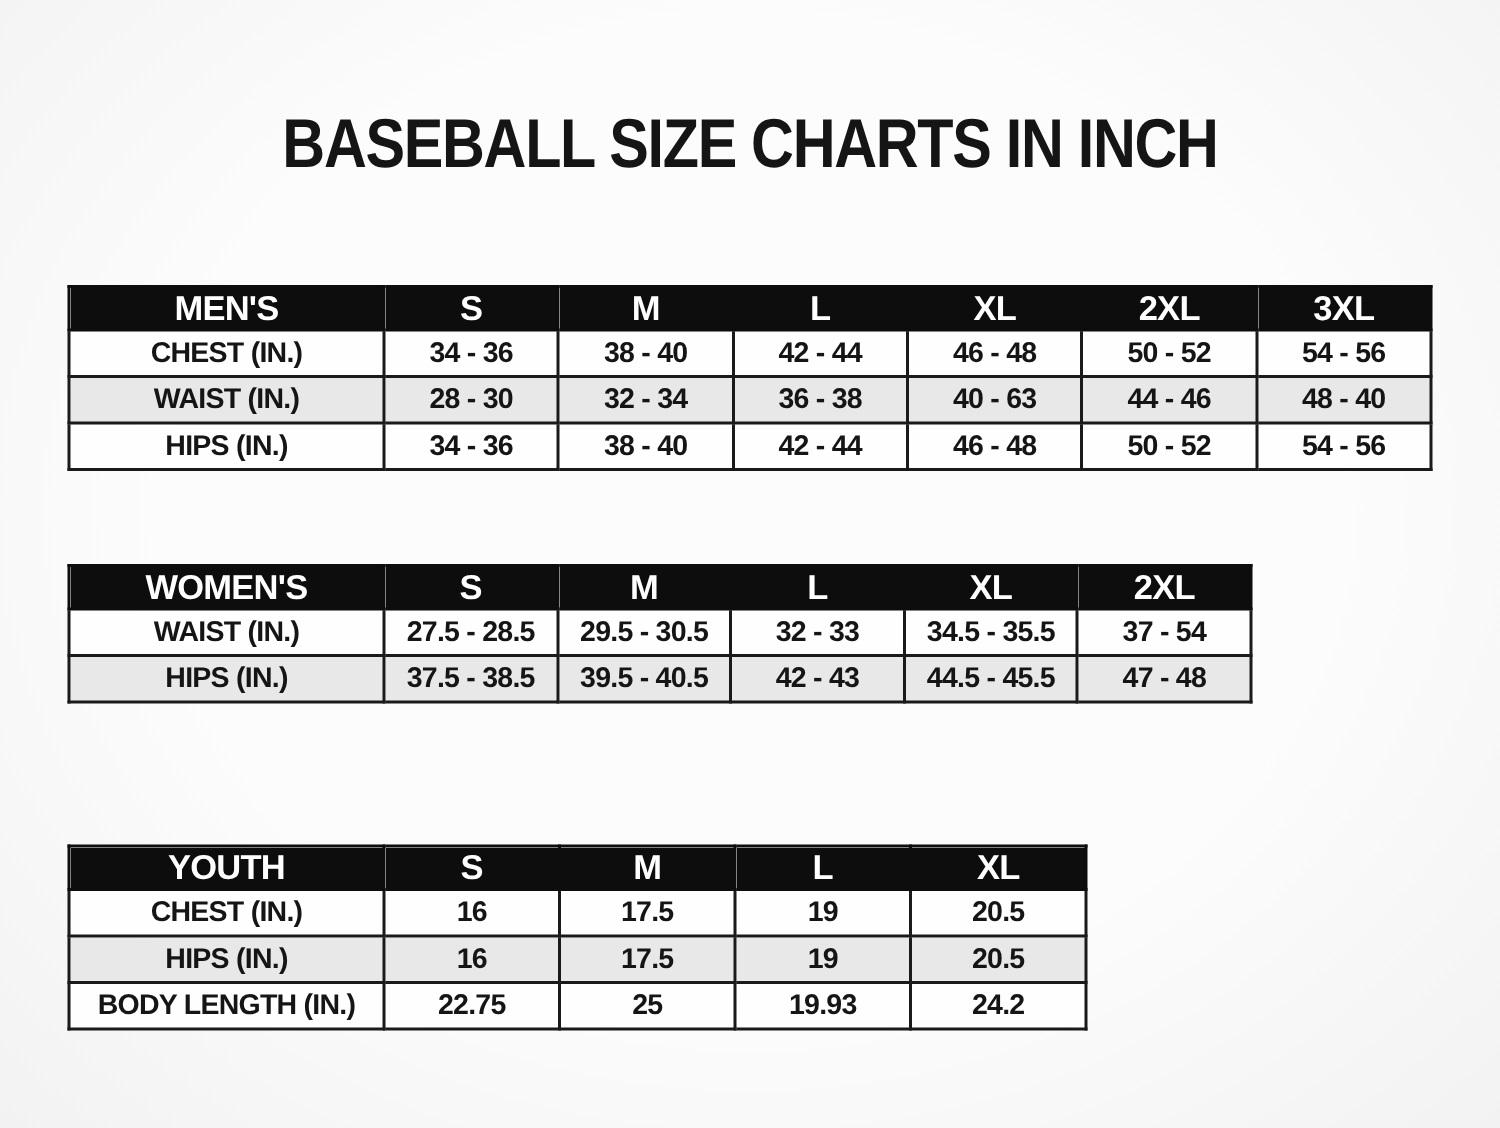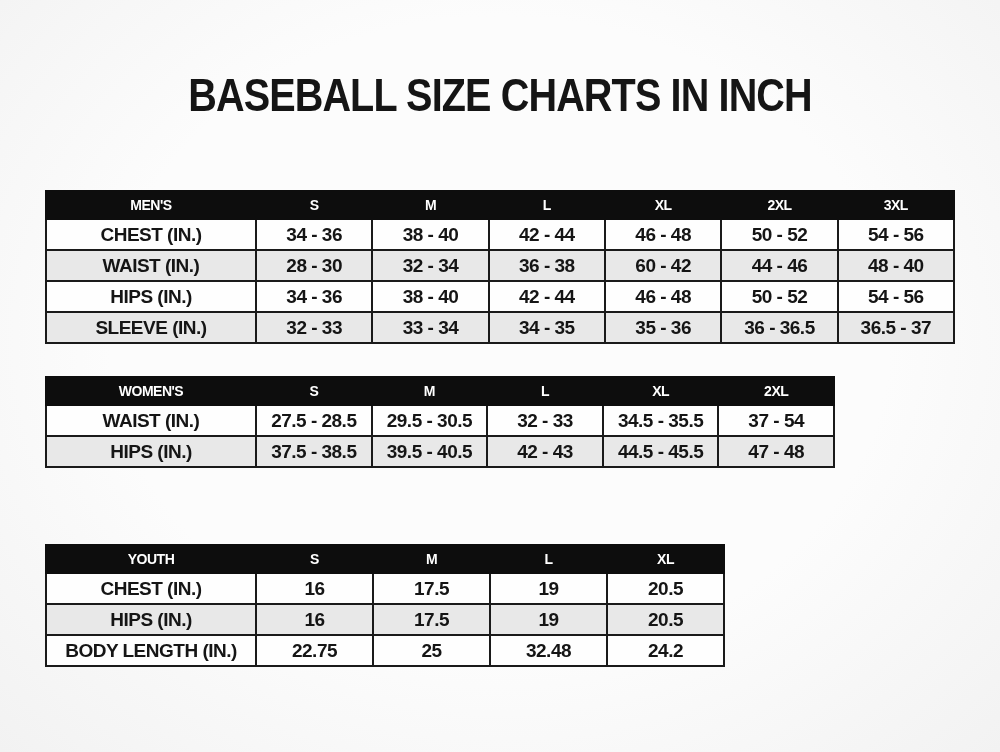--- a/index.html
+++ b/index.html
@@ -54,27 +54,27 @@
     height: 31px;
     padding: 0 2px;
     overflow: hidden;
     white-space: nowrap;
   }
   table.size-table thead th {
     background: var(--header-bg);
     color: var(--header-text);
     border-color: var(--header-bg);
     height: 28px;
-    font-size: 14px;
+    font-size: 23px;
   }
   table.size-table tbody tr:nth-child(odd)  { background: var(--row-bg); }
   table.size-table tbody tr:nth-child(even) { background: var(--row-alt-bg); }
   table.mens   { top: 190px; left: 45px; width: 910px; }
   table.womens { top: 376px; left: 45px; width: 790px; }
-  table.youth  { top: 544px; left: 45px; width: 680px; }
+  table.youth  { top: 563px; left: 45px; width: 680px; }
 </style>
 </head>
 <body>
 
 <div class="page">
   <h1 class="title">BASEBALL SIZE CHARTS IN INCH</h1>
   <table class="size-table mens">
       <colgroup>
         <col style="width: 210px;">
         <col>
@@ -103,42 +103,33 @@
           <td>42 - 44</td>
           <td>46 - 48</td>
           <td>50 - 52</td>
           <td>54 - 56</td>
         </tr>
         <tr>
           <td>WAIST (IN.)</td>
           <td>28 - 30</td>
           <td>32 - 34</td>
           <td>36 - 38</td>
-          <td>60 - 42</td>
+          <td>40 - 63</td>
           <td>44 - 46</td>
           <td>48 - 40</td>
         </tr>
         <tr>
           <td>HIPS (IN.)</td>
           <td>34 - 36</td>
           <td>38 - 40</td>
           <td>42 - 44</td>
           <td>46 - 48</td>
           <td>50 - 52</td>
           <td>54 - 56</td>
         </tr>
-        <tr>
-          <td>SLEEVE (IN.)</td>
-          <td>32 - 33</td>
-          <td>33 - 34</td>
-          <td>34 - 35</td>
-          <td>35 - 36</td>
-          <td>36 - 36.5</td>
-          <td>36.5 - 37</td>
-        </tr>
       </tbody>
     </table>
   <table class="size-table womens">
       <colgroup>
         <col style="width: 210px;">
         <col>
         <col>
         <col>
         <col>
         <col>
@@ -201,18 +192,18 @@
           <td>HIPS (IN.)</td>
           <td>16</td>
           <td>17.5</td>
           <td>19</td>
           <td>20.5</td>
         </tr>
         <tr>
           <td>BODY LENGTH (IN.)</td>
           <td>22.75</td>
           <td>25</td>
-          <td>32.48</td>
+          <td>19.93</td>
           <td>24.2</td>
         </tr>
       </tbody>
     </table>
 </div>
 
 </body></html>

